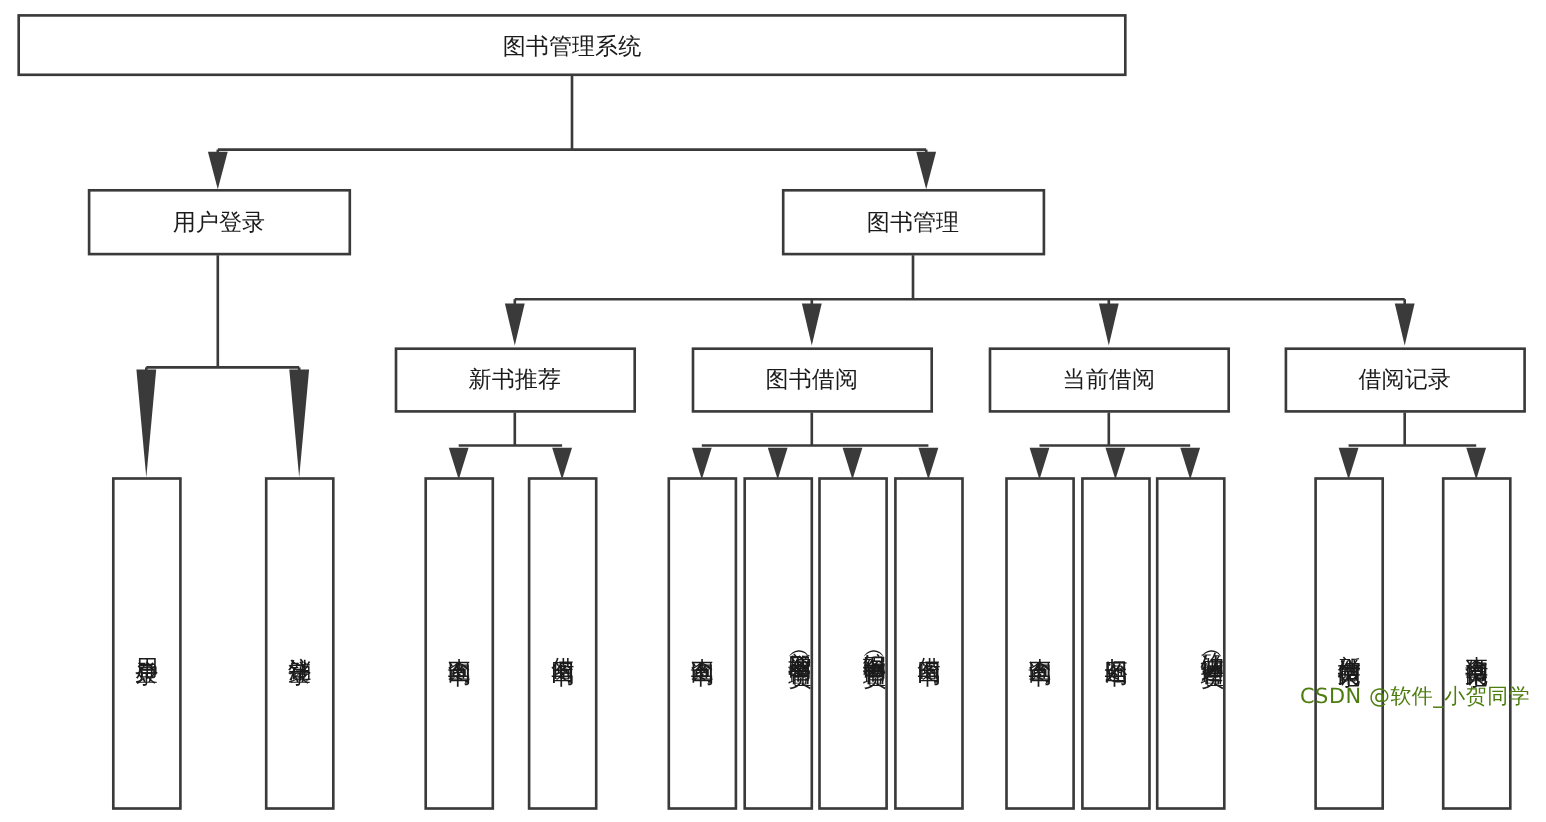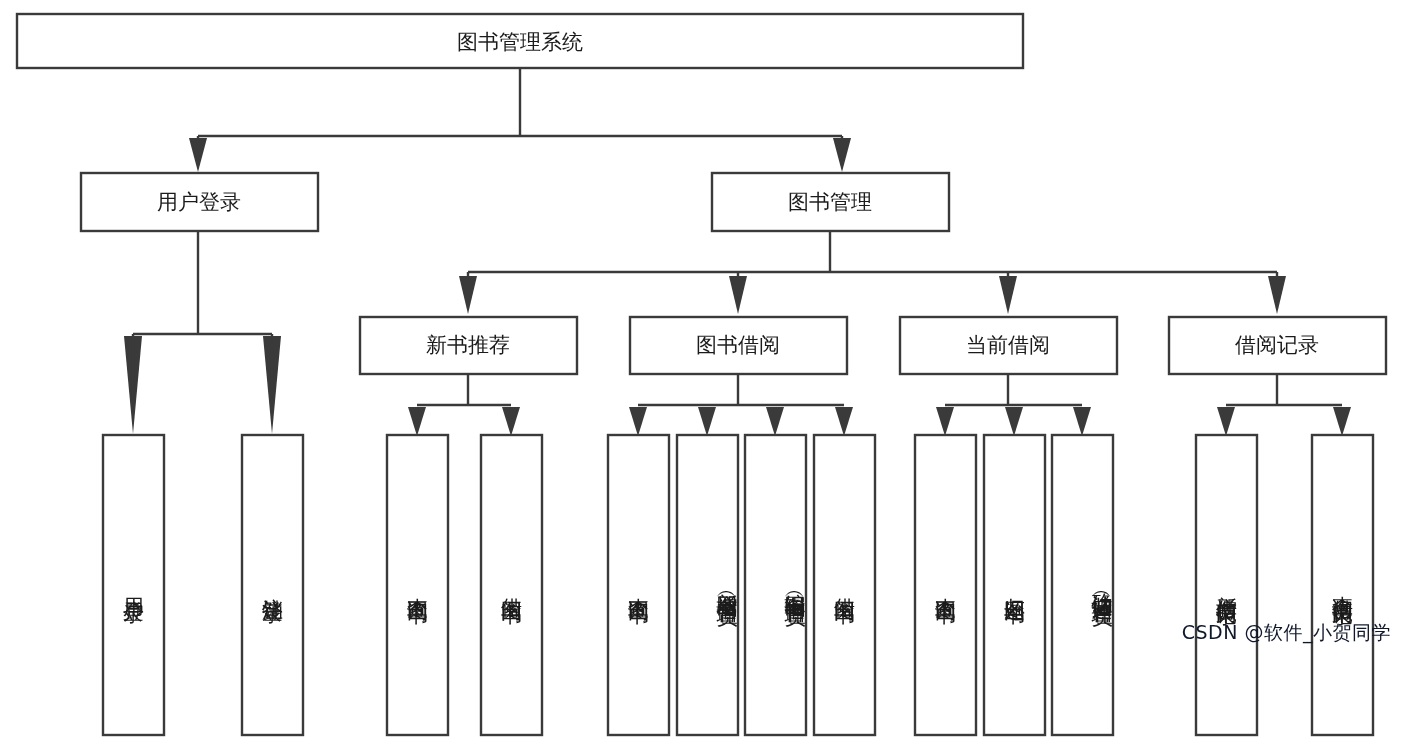--- a/index.html
+++ b/index.html
@@ -63,21 +63,21 @@
     color: #1b1b1b;
     white-space: nowrap;
     pointer-events: none;
   }
   #watermark {
     position: absolute;
     right: 14px;
     bottom: 6px;
     font-family: "DejaVu Sans", "Liberation Sans", sans-serif;
     font-size: 19px;
-    color: #0f172a;
+    color: #4d7c0f;
     letter-spacing: 0.5px;
     white-space: nowrap;
   }
 </style>
 </head>
 <body>
 
 <div id="diagram-root">
 
   <svg id="flow" viewBox="0 0 1405 747">

